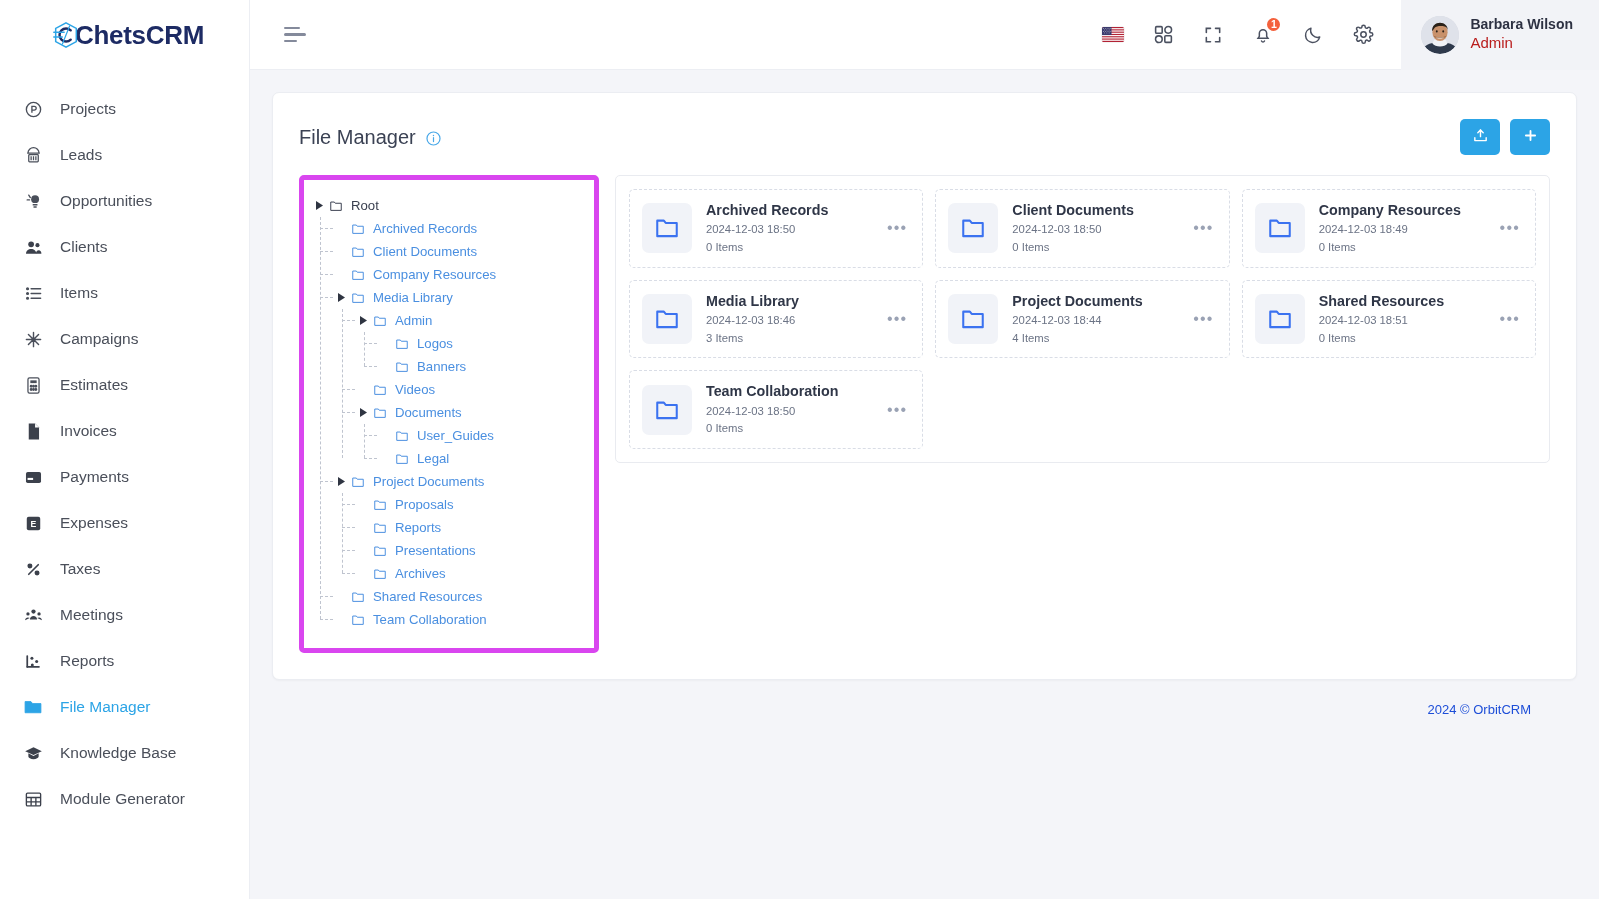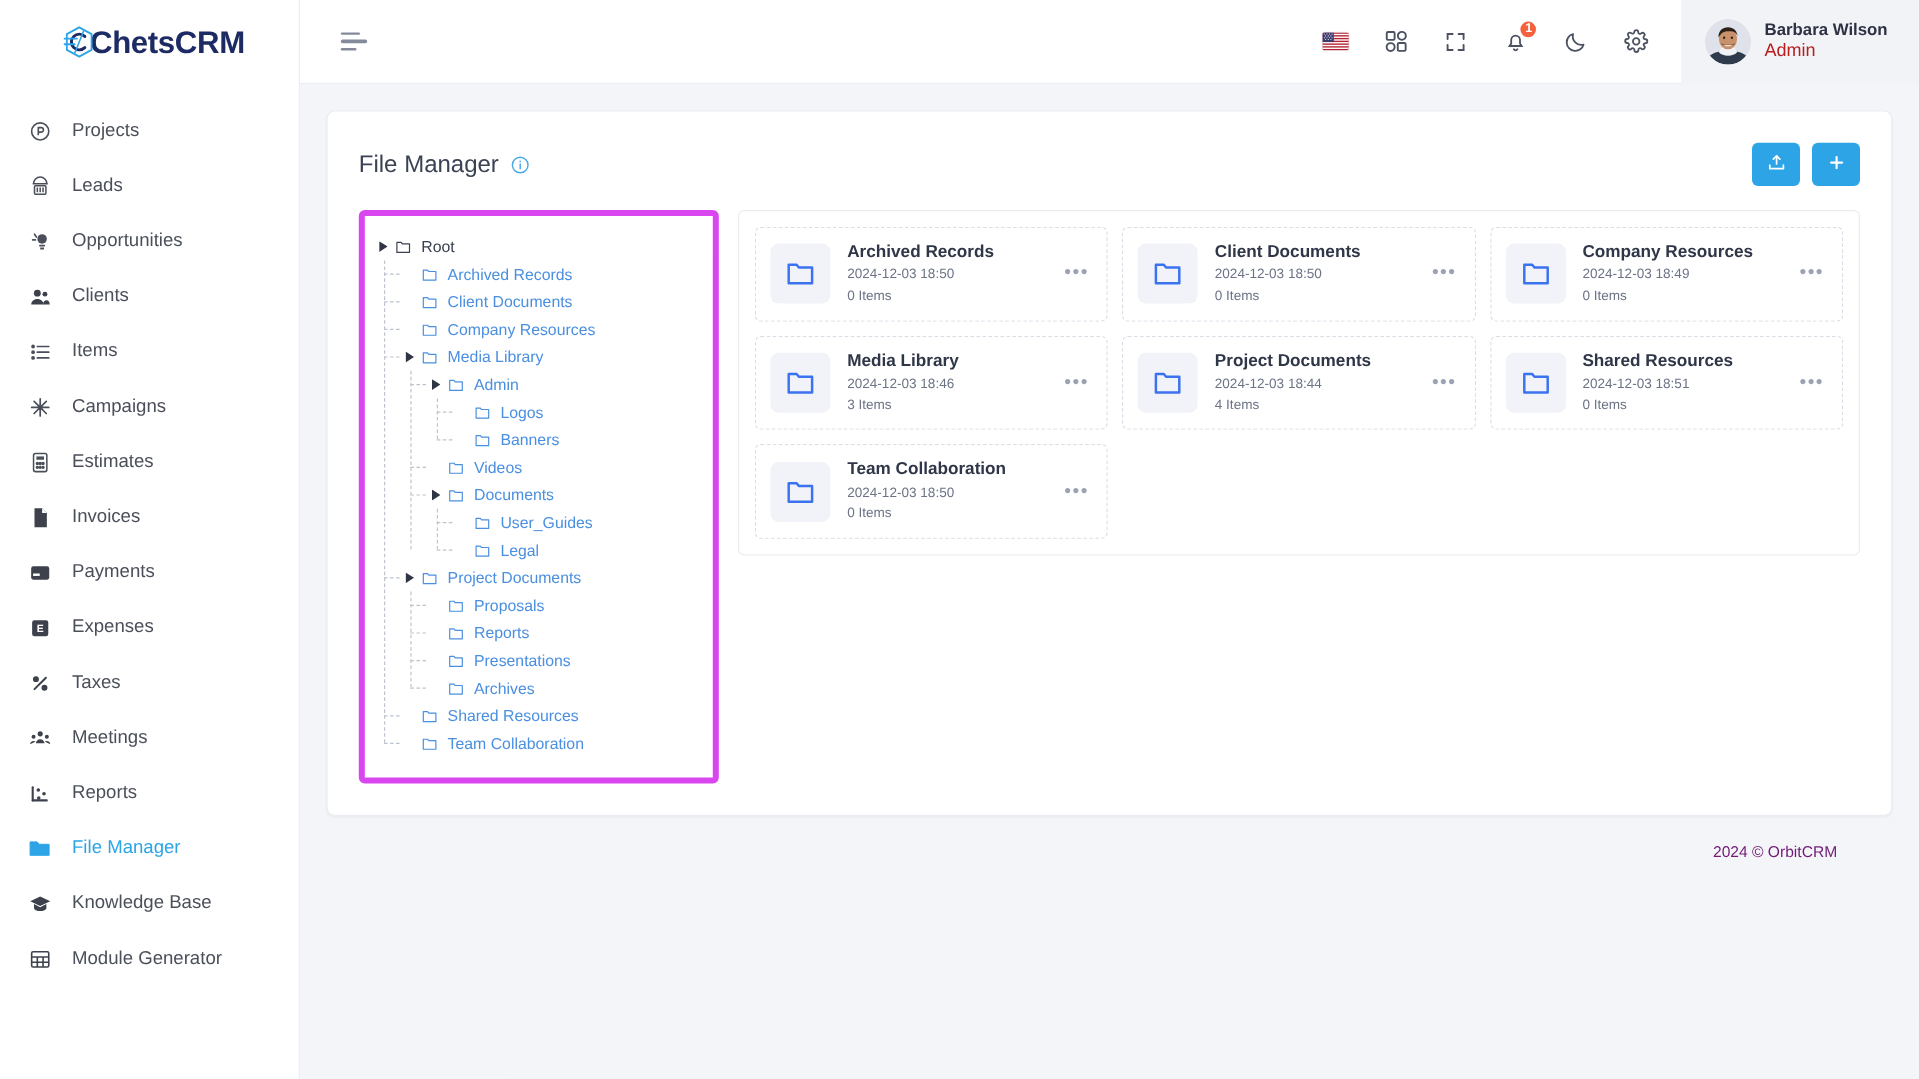--- a/index.html
+++ b/index.html
@@ -160,21 +160,21 @@
   .fmeta { flex: 1; min-width: 0; }
   .fname { font-size: 14.3px; color: #2f3647; font-weight: 600; line-height: 1.35;
            white-space: nowrap; overflow: hidden; text-overflow: ellipsis; }
   .fdate { font-size: 11.3px; color: #6b7385; line-height: 1.55; margin-top: 1px; }
   .fcount { font-size: 11.3px; color: #6b7385; line-height: 1.5; }
   .dots { color: #9aa2b4; font-size: 16px; letter-spacing: 1.2px; line-height: 1;
           padding: 0 3px; cursor: pointer; flex: 0 0 auto; }
 
   .footer {
     height: 58px; display: flex; align-items: center; justify-content: flex-end;
-    padding: 0 46px; color: #701a75; font-size: 13px; flex: 0 0 58px;
+    padding: 0 46px; color: #1d4ed8; font-size: 13px; flex: 0 0 58px;
   }
 </style>
 </head>
 <body>
 
 <div class="app">
 
   <aside class="sidebar">
     <div class="logo-wrap">
       <span class="logo-mark">

